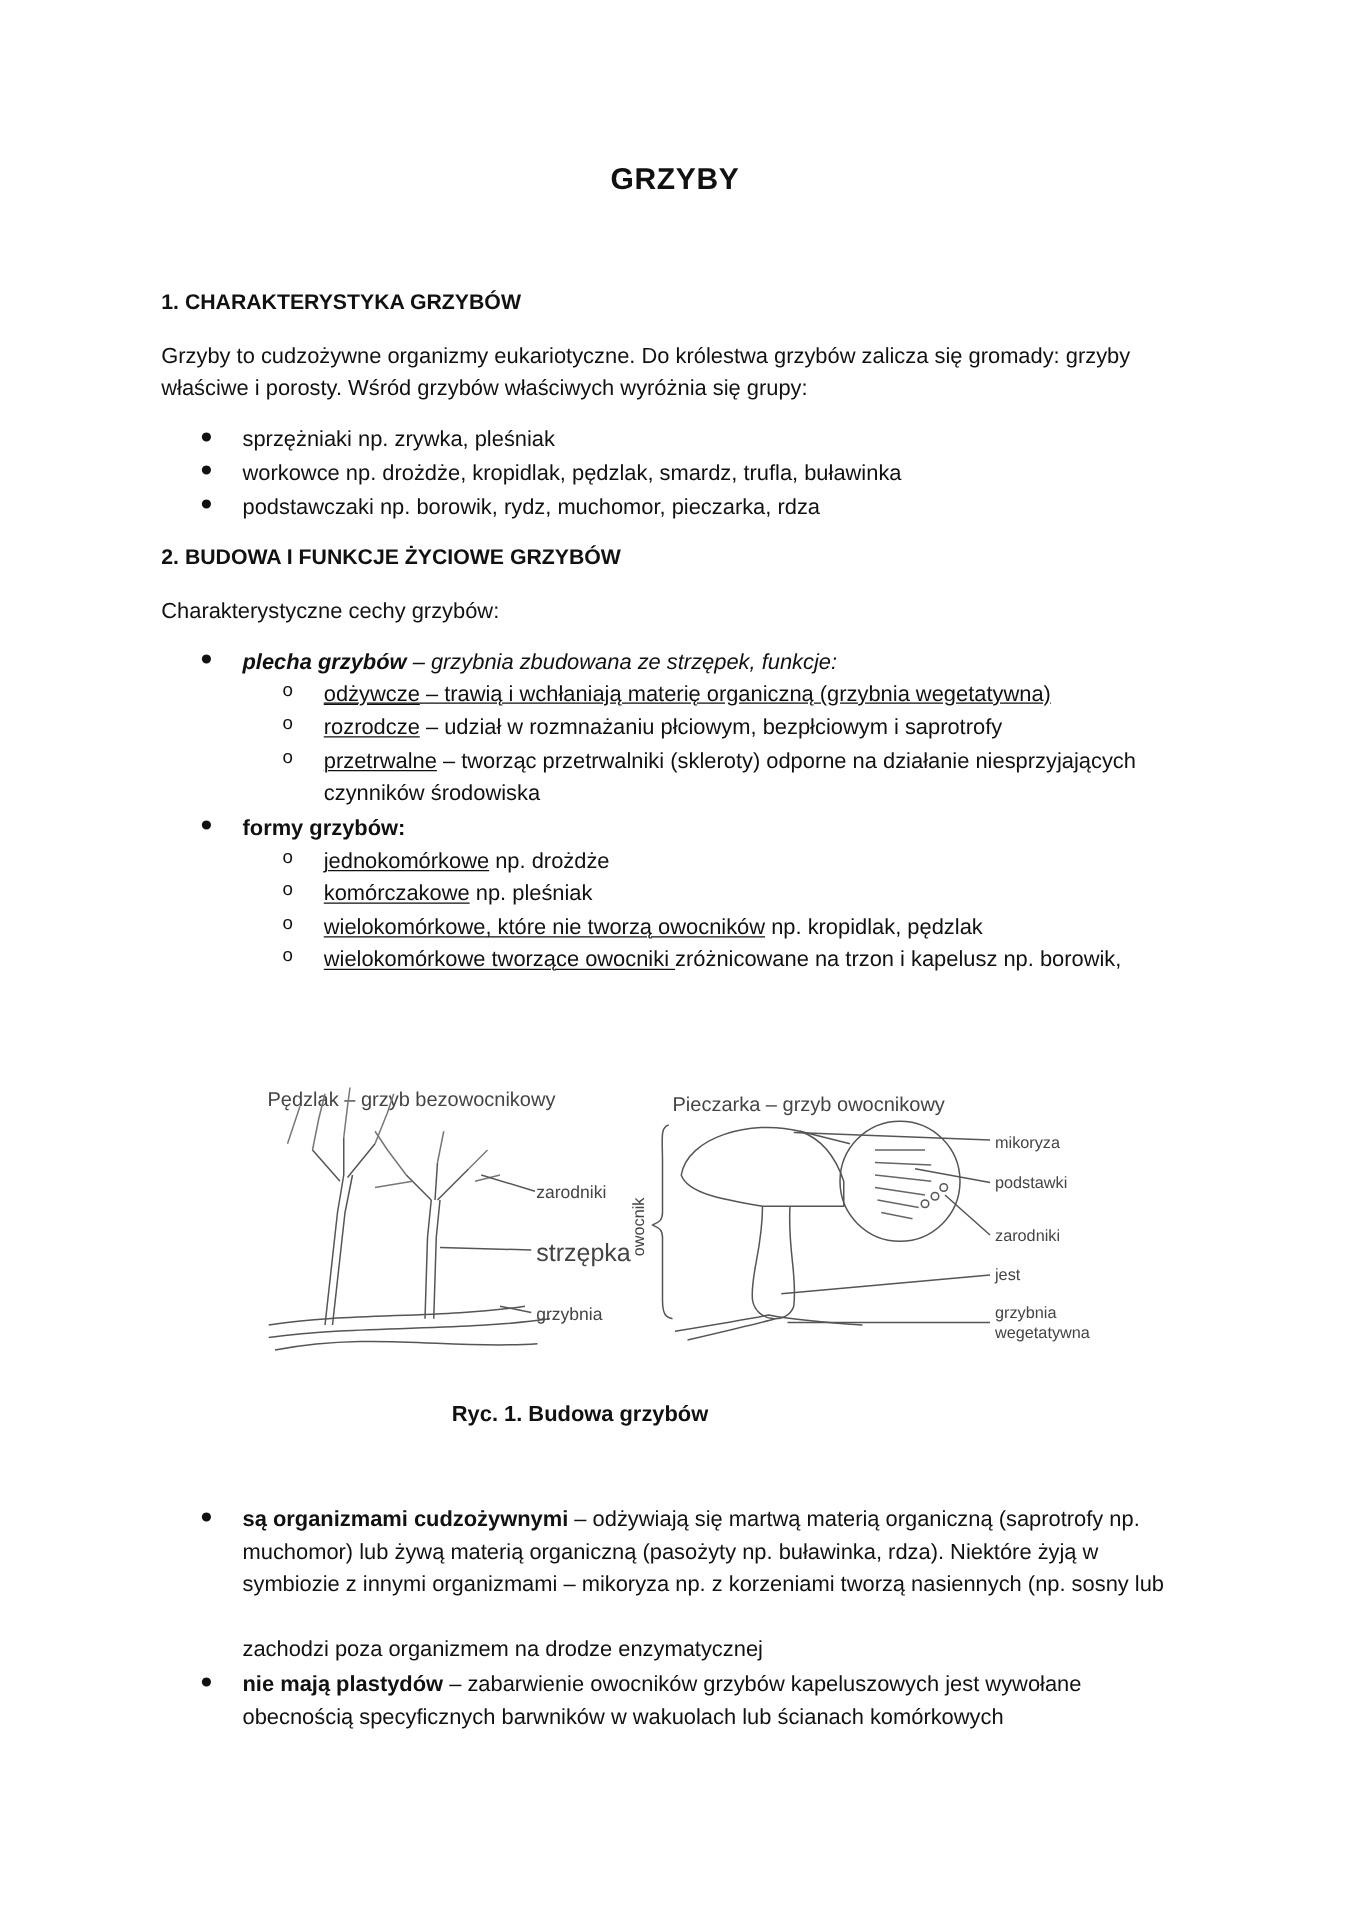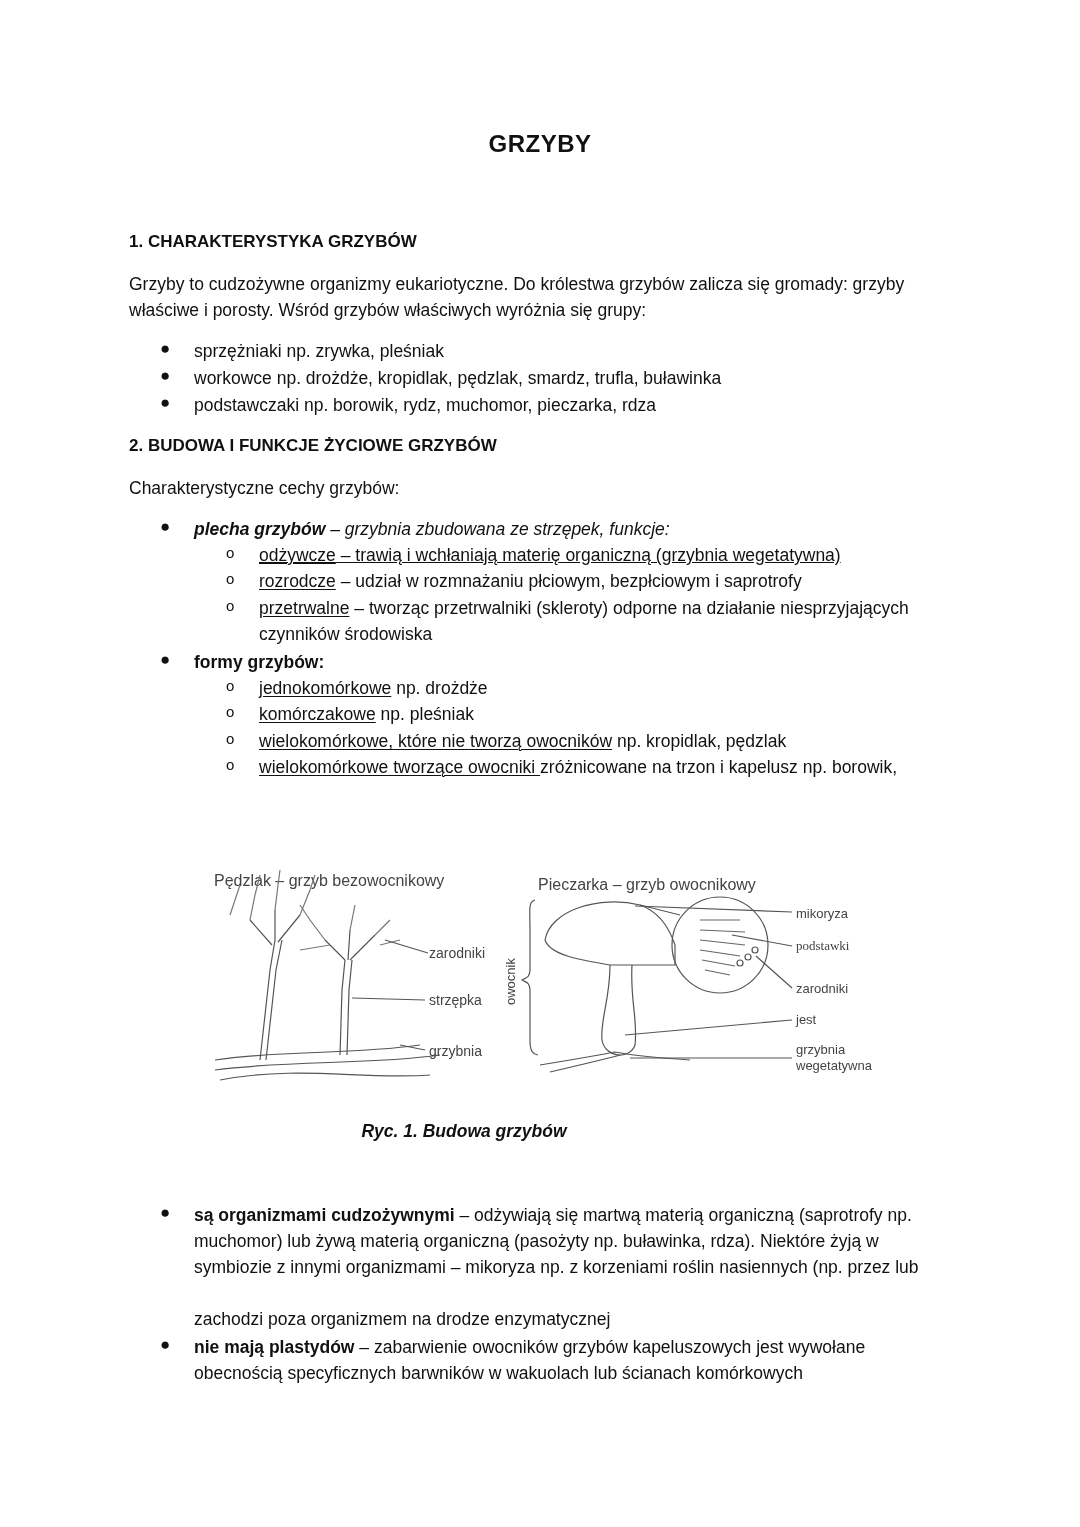--- a/index.html
+++ b/index.html
@@ -9,21 +9,21 @@
   .title { left: 0; width: 1080px; top: 130px; text-align: center; font-size: 24px; font-weight: bold; letter-spacing: 0.5px; }
   .h { left: 129px; font-size: 17px; font-weight: bold; }
   .p { left: 129px; font-size: 17.5px; line-height: 26px; width: 830px; }
   .li { position: absolute; font-size: 17.5px; line-height: 26px; }
   .bul { position: absolute; left: 160px; font-size: 17px; }
   .sub { position: absolute; left: 226px; font-size: 15px; }
   .t1 { left: 194px; width: 770px; }
   .t2 { left: 259px; width: 700px; }
   u { text-decoration-thickness: 1px; text-underline-offset: 2px; }
   .fig-label { font-size: 15px; color: #444; position: absolute; }
-  .caption { left: 0; width: 928px; top: 1121px; text-align: center; font-size: 17.5px; font-weight: bold; font-style: italic; }
+  .caption { left: 0; width: 928px; top: 1121px; text-align: center; font-size: 17.5px; font-weight: bold; }
 </style>
 </head>
 <body>
 
 <div class="abs title">GRZYBY</div>
 
 <div class="abs h" style="top:232px;">1. CHARAKTERYSTYKA GRZYBÓW</div>
 <div class="abs p" style="top:271px;">
   <div>Grzyby to cudzożywne organizmy eukariotyczne. Do królestwa grzybów zalicza się gromady: grzyby</div>
   <div>właściwe i porosty. Wśród grzybów właściwych wyróżnia się grupy:</div>
@@ -117,41 +117,41 @@
 
       <path d="M435 46 L592 52"></path>
         <path d="M532 75 L592 86"></path>
         <path d="M556 96 L592 128"></path>
       <path d="M425 175 L592 160"></path>
         <path d="M430 198 L592 198"></path>
     </g>
   </svg>
 
   <div class="fig-label" style="left:229px; top:85px; font-size:14px;">zarodniki</div>
-  <div class="fig-label" style="left:229px; top:132px; font-size:14px;">strzępka</div>
+  <div class="fig-label" style="left:229px; top:132px; font-size:20px;">strzępka</div>
   <div class="fig-label" style="left:229px; top:183px; font-size:14px;">grzybnia</div>
 
   <div class="fig-label" style="left:303px; top:92px; font-size:13px; transform:rotate(-90deg); transform-origin:left top; top:145px;">owocnik</div>
 
   <div class="fig-label" style="left:596px; top:46px; font-size:13px;">mikoryza</div>
-  <div class="fig-label" style="left:596px; top:78px; font-size:13px;font-family:Liberation Serif, serif;">podstawki</div>
+  <div class="fig-label" style="left:596px; top:78px; font-size:13px;">podstawki</div>
   <div class="fig-label" style="left:596px; top:121px; font-size:13px;">zarodniki</div>
   <div class="fig-label" style="left:596px; top:152px; font-size:13px;">jest</div>
   <div class="fig-label" style="left:596px; top:182px; font-size:13px; line-height:16px;">
     <span>grzybnia</span><br><span>wegetatywna</span>
   </div>
 </div>
 
 <div class="abs caption">Ryc. 1. Budowa grzybów</div>
 
 <span class="bul" style="top:1203px;">●</span>
 <div class="li t1" style="top:1202px;">
   <b>są organizmami cudzożywnymi</b><span> – odżywiają się martwą materią organiczną (saprotrofy np.</span><br>
   <span>muchomor) lub żywą materią organiczną (pasożyty np. buławinka, rdza). Niektóre żyją w</span><br>
-  <span>symbiozie z innymi organizmami – mikoryza np. z korzeniami roślin nasiennych (np. przez lub</span><br>
+  <span>symbiozie z innymi organizmami – mikoryza np. z korzeniami tworzą nasiennych (np. sosny lub</span><br>
   <br>
   <span>zachodzi poza organizmem na drodze enzymatycznej</span>
 </div>
 <span class="bul" style="top:1335px;">●</span>
 <div class="li t1" style="top:1334px;">
   <b>nie mają plastydów</b><span> – zabarwienie owocników grzybów kapeluszowych jest wywołane</span><br>
   <span>obecnością specyficznych barwników w wakuolach lub ścianach komórkowych</span>
 </div>
 
 </body></html>

